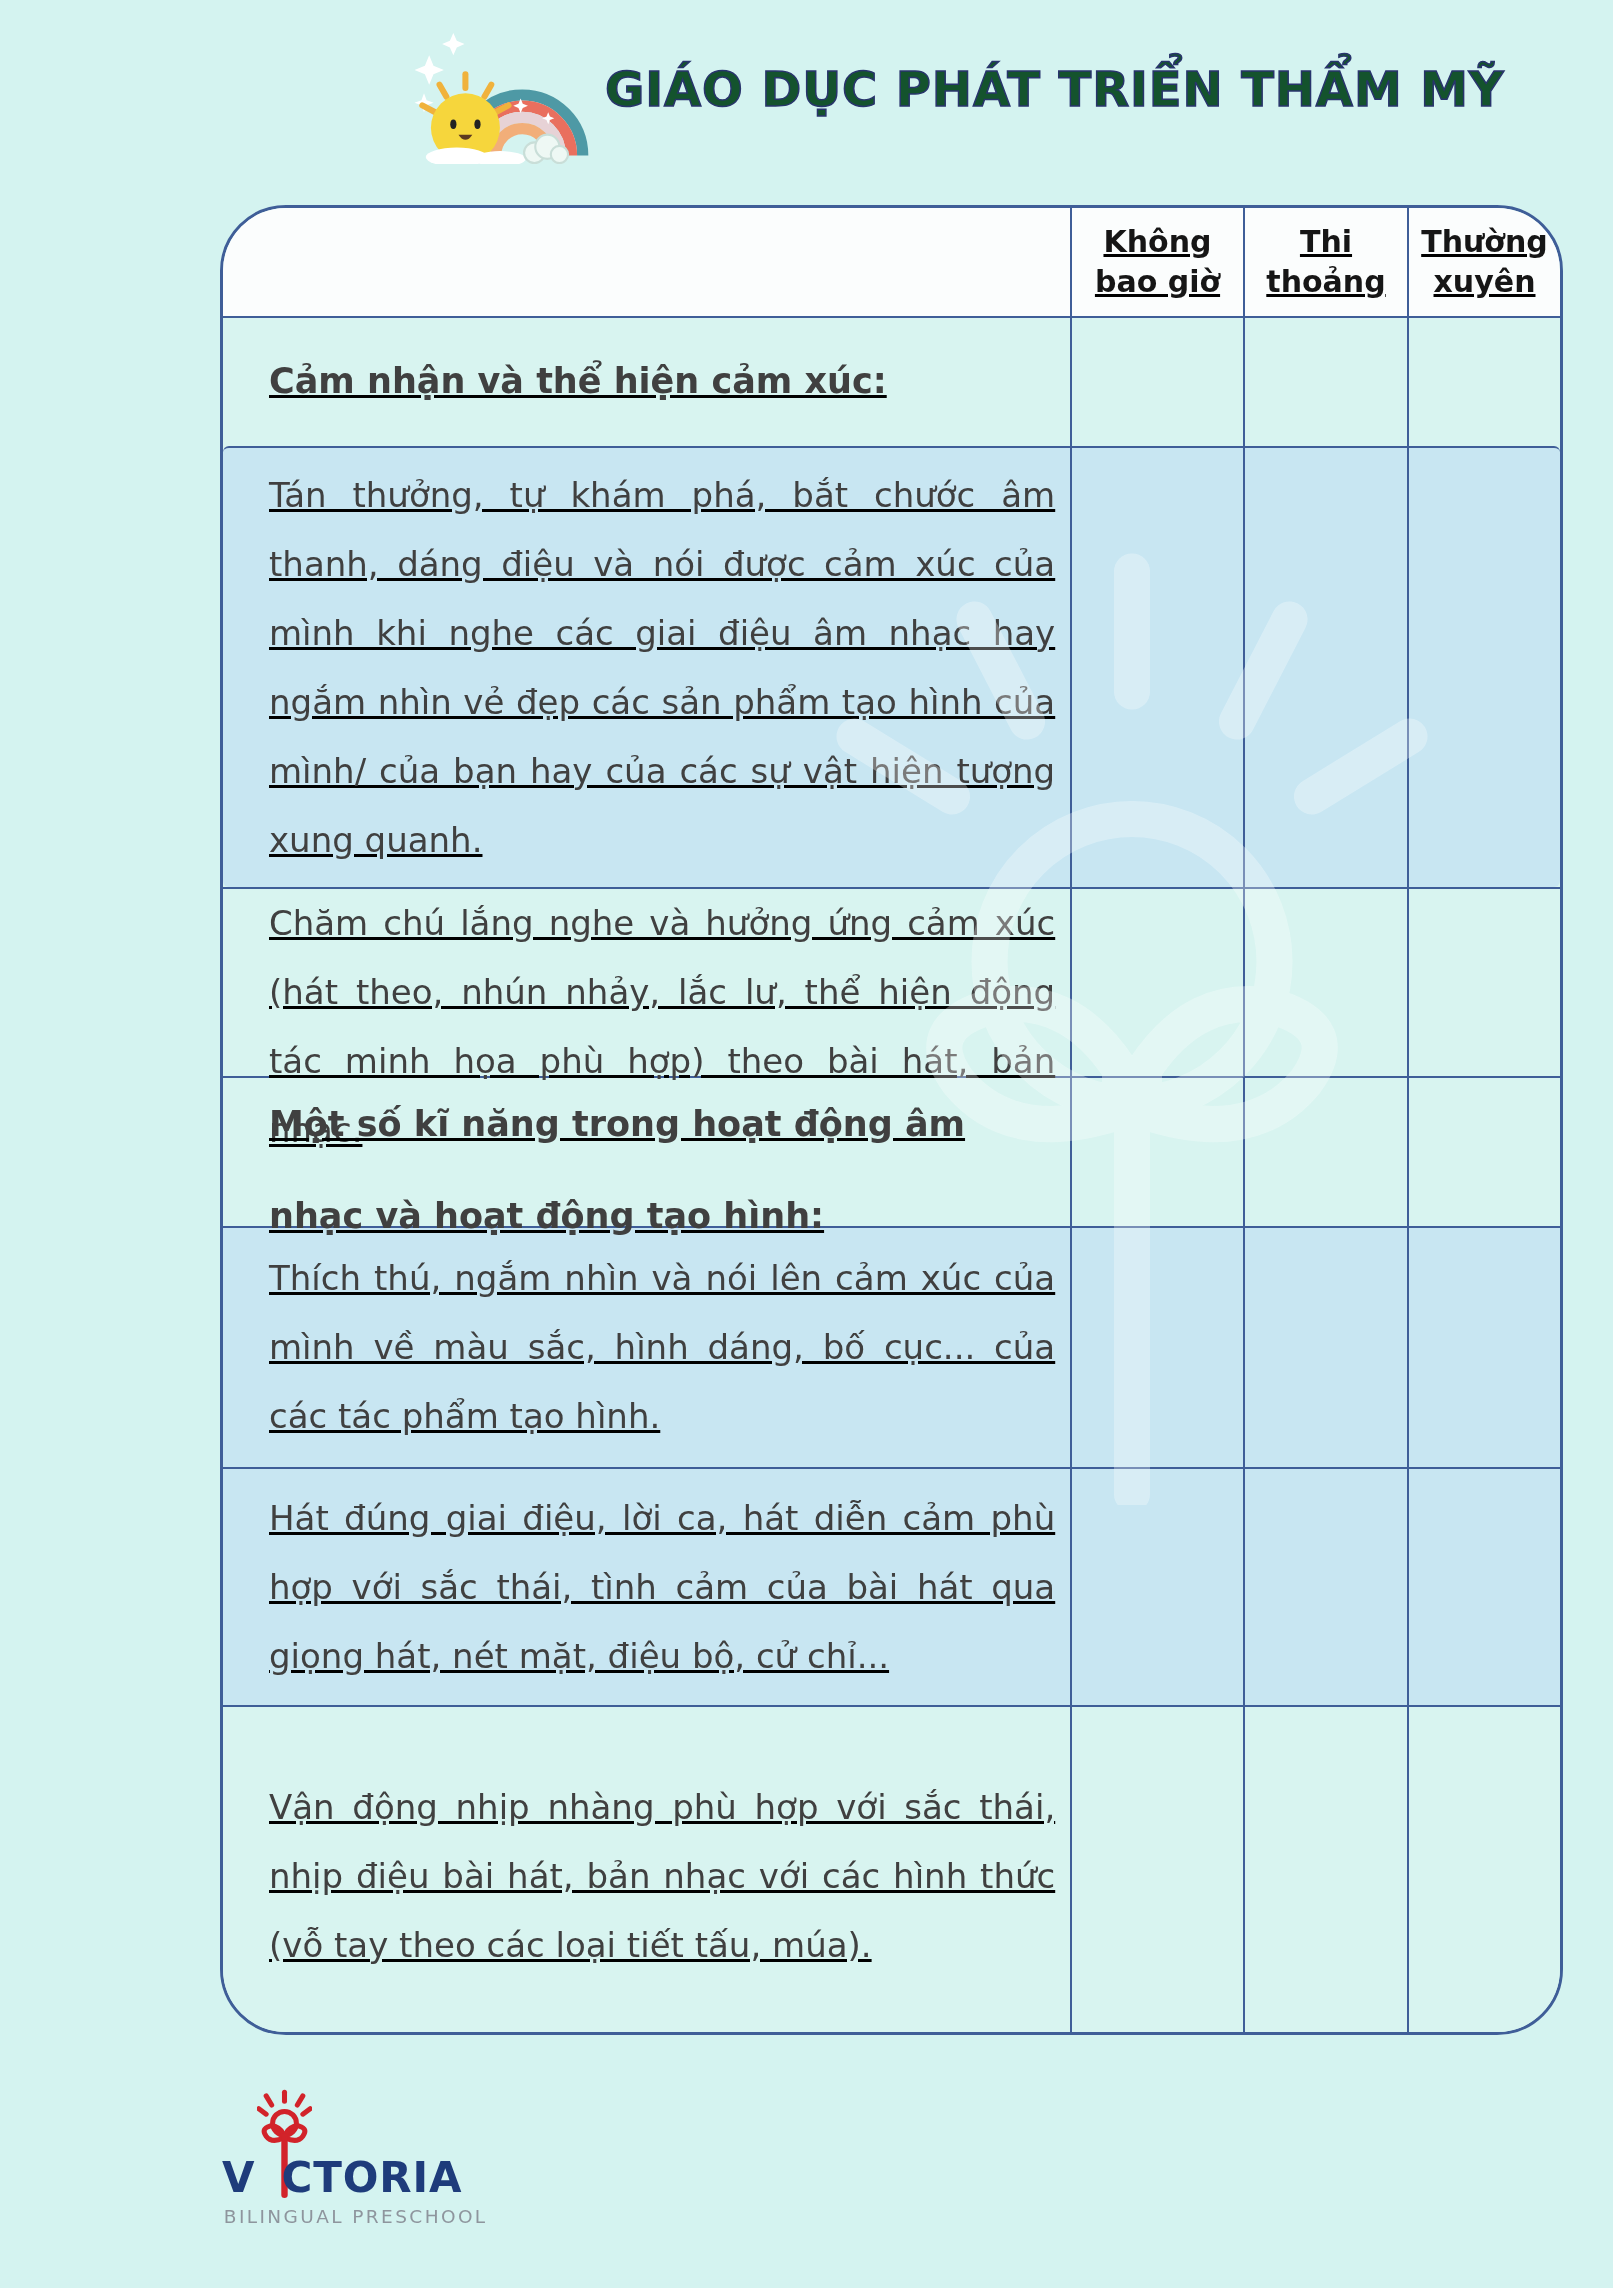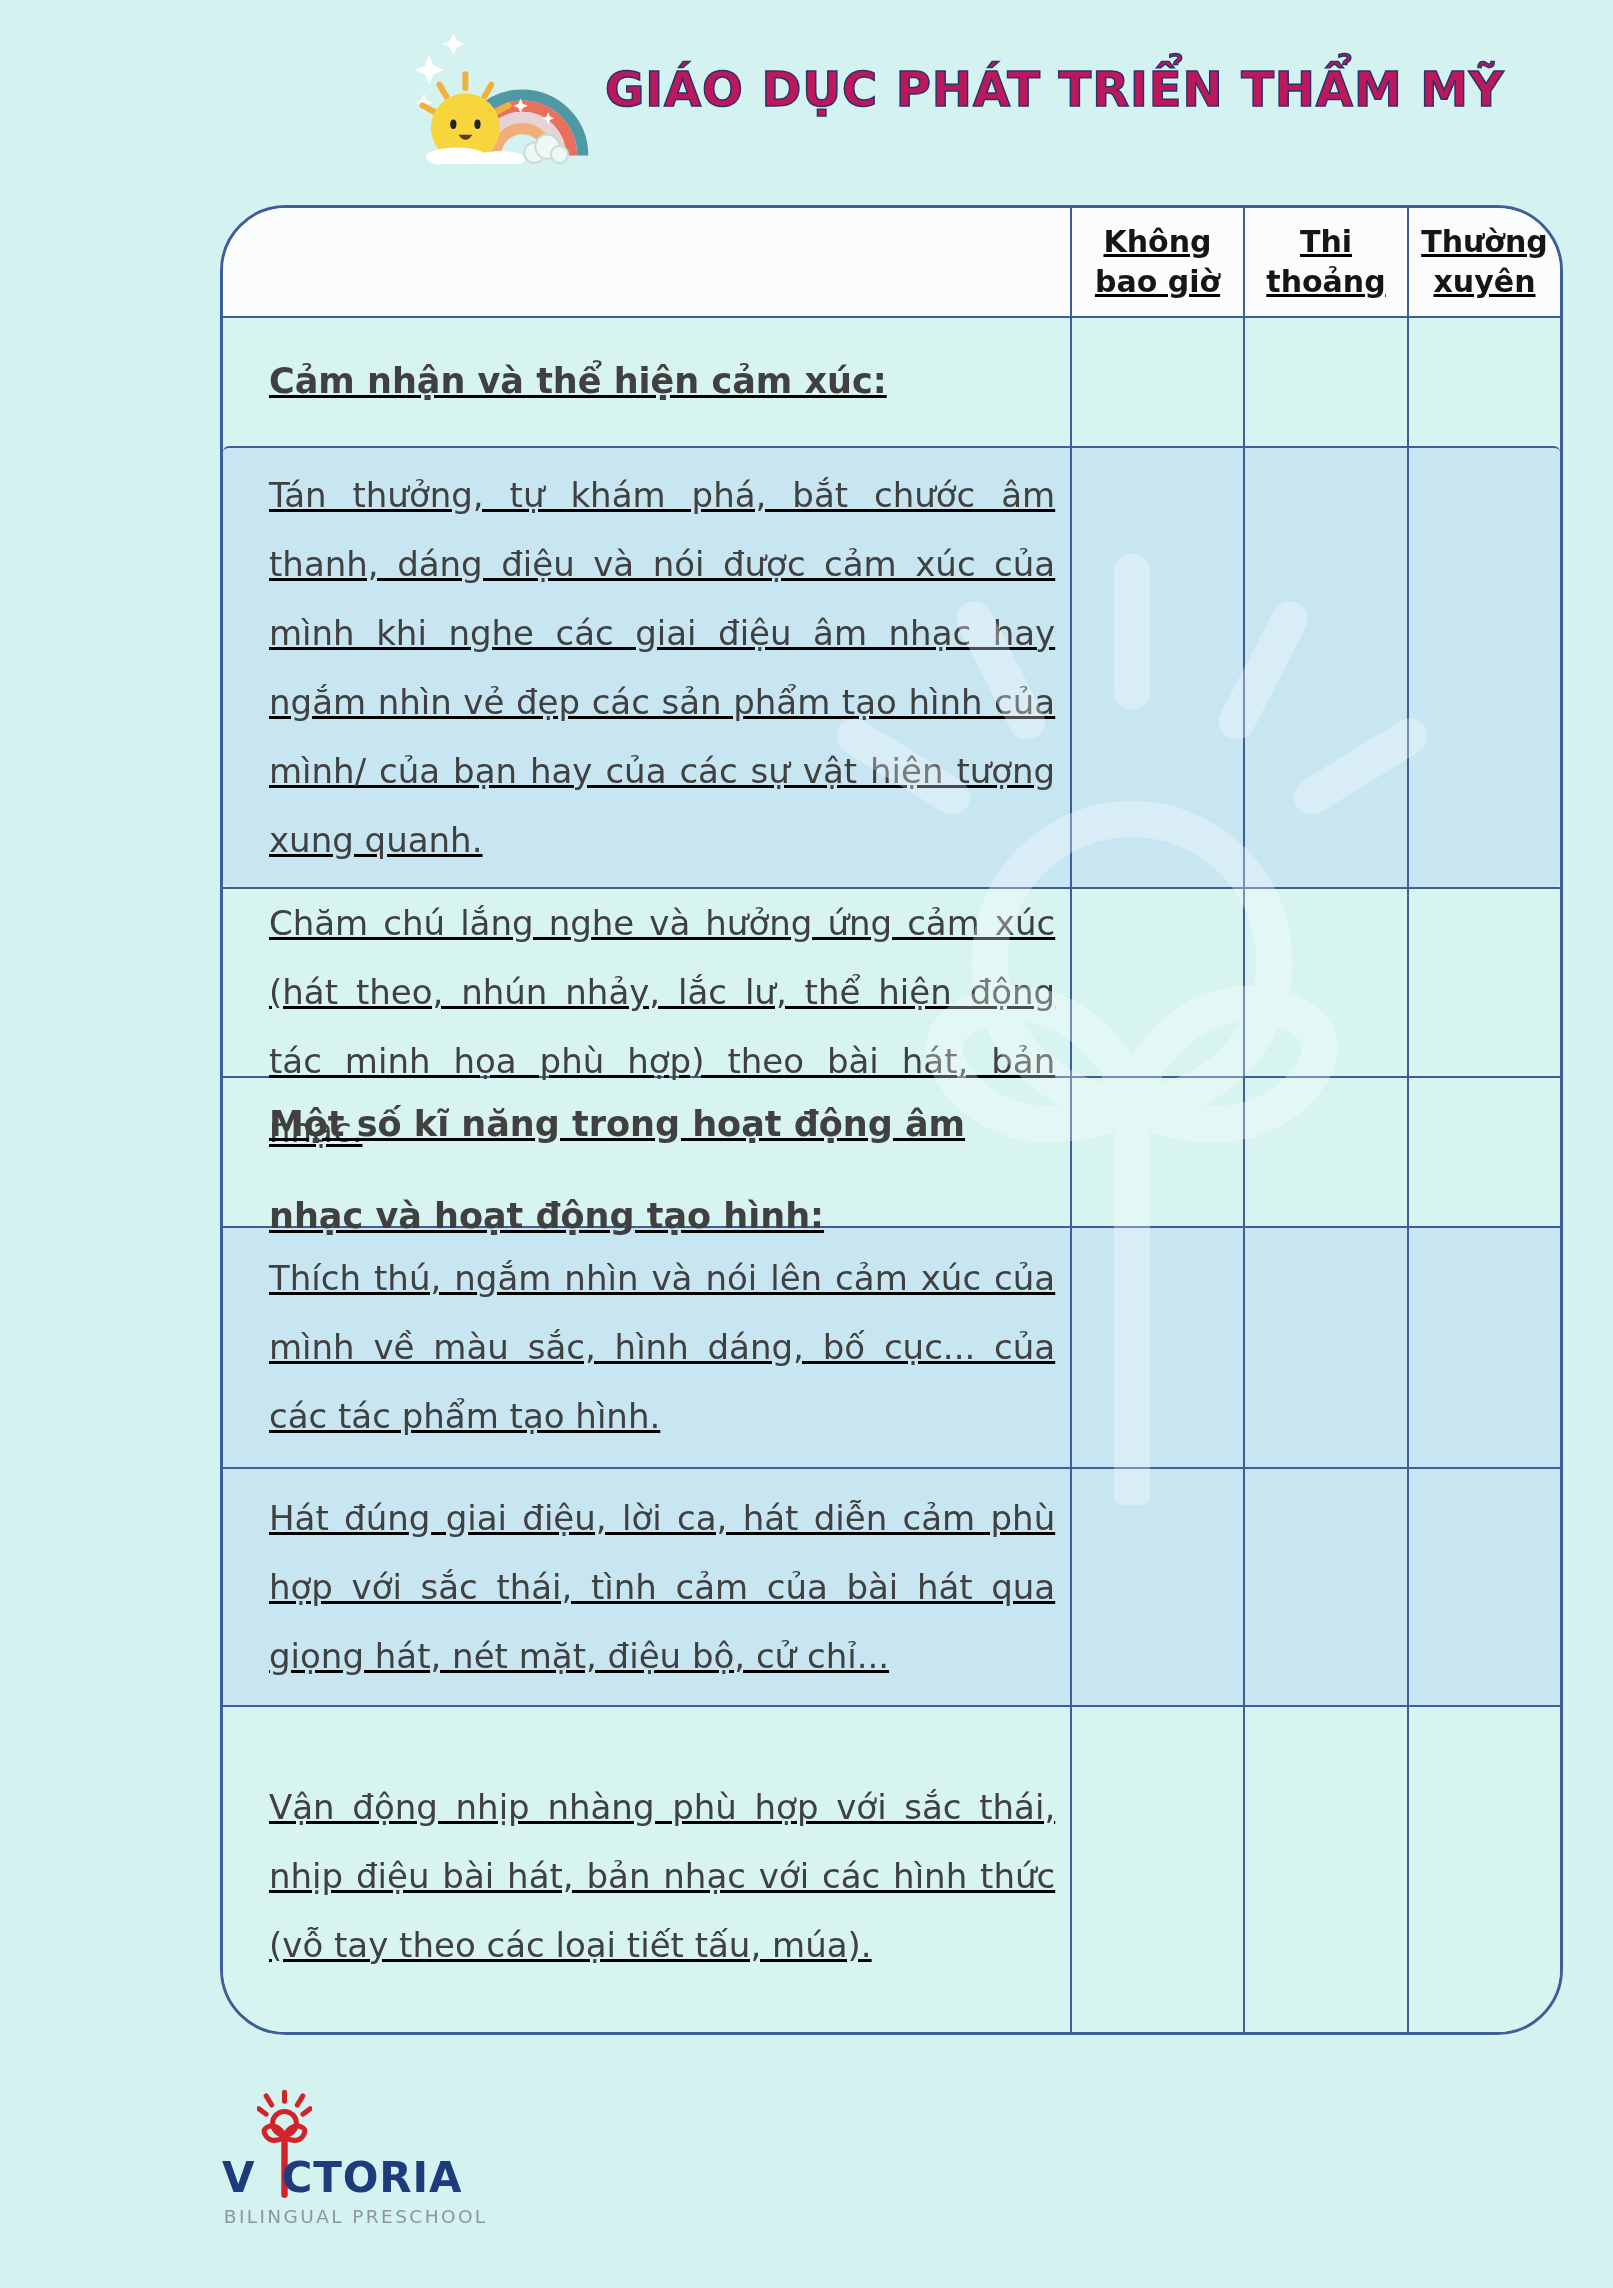--- a/index.html
+++ b/index.html
@@ -5,21 +5,21 @@
   html,body{margin:0;padding:0;}
   .page{
     position:relative;width:1613px;height:2289px;overflow:hidden;
     background:#d4f3f0;
     font-family:"DejaVu Sans","Liberation Sans",sans-serif;
   }
   
   .brand-logo{position:absolute;left:408px;top:26px;width:189px;height:138px;}
   .page-title{
     position:absolute;left:605px;top:61px;
-    font-size:48px;font-weight:bold;color:#be185d;
+    font-size:48px;font-weight:bold;color:#14532d;
     letter-spacing:0.9px;-webkit-text-stroke:1.5px #28346c;
     white-space:nowrap;
   }
   
   .sheet{
     position:absolute;left:220px;top:205px;width:1343px;height:1830px;
     box-sizing:border-box;border:3.7px solid #3f5e98;border-radius:66px;
     overflow:hidden;background:#d8f4f0;text-decoration:underline;
   }
   .trow{display:grid;grid-template-columns:847px 173px 164px 1fr;width:100%;box-sizing:border-box;}

